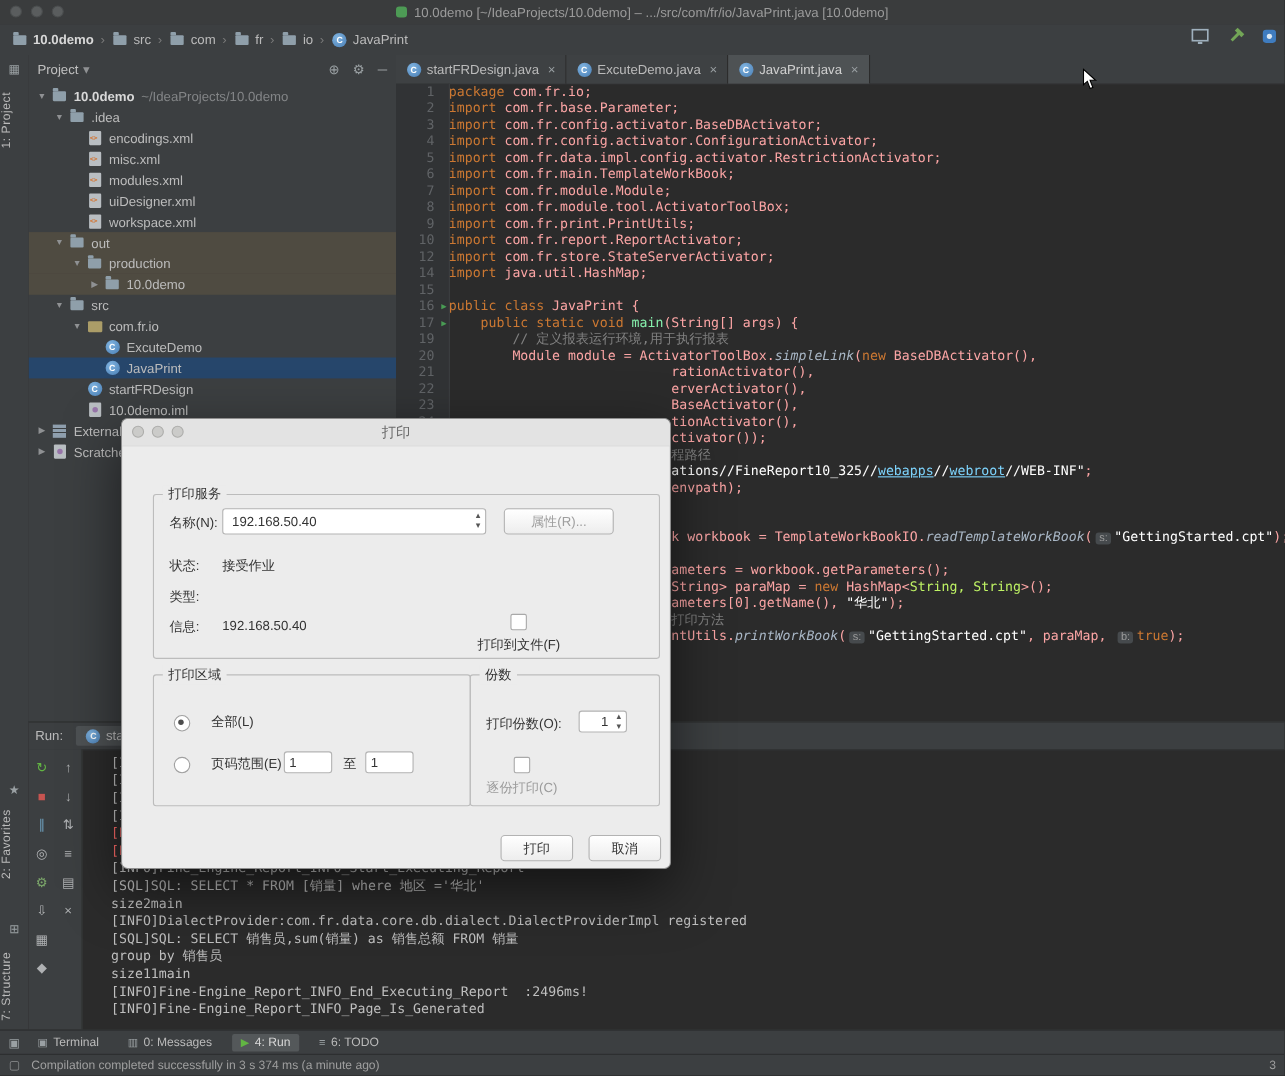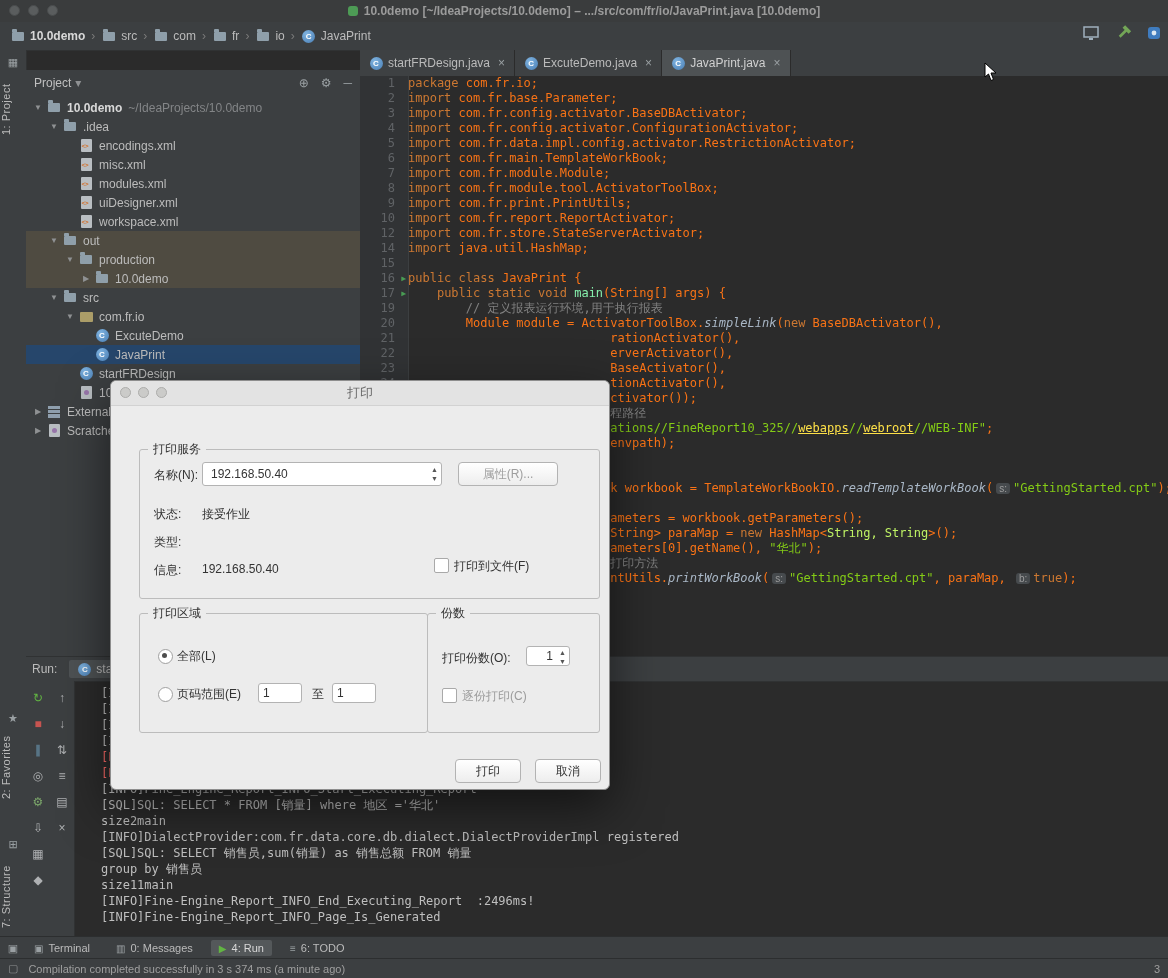--- a/index.html
+++ b/index.html
@@ -1,19 +1,19 @@
 <!DOCTYPE html>
 <html><head>
 <meta charset="utf-8">
 <style>
   html,body{margin:0;padding:0;background:#232323;}
   #app{position:relative;width:1168px;height:978px;background:#2b2b2b;overflow:hidden;
        font-family:"Liberation Sans",sans-serif;font-size:12px;color:#bbbbbb;}
   
-  .titlebar{position:absolute;left:0;top:0;width:1168px;height:22px;background:#3a3c3d;border-bottom:1px solid #2c2e2f;font-weight:bold;}
+  .titlebar{position:absolute;left:0;top:0;width:1168px;height:22px;background:#3a3c3d;border-bottom:1px solid #2c2e2f;}
   .dots{position:absolute;left:9px;top:5px;display:flex;gap:8px;}
   .dot{width:11px;height:11px;border-radius:50%;background:#5a5d5e;border:1px solid #4a4d4e;box-sizing:border-box;}
   .titletext{position:absolute;left:0;right:0;top:0;height:22px;line-height:22px;text-align:center;color:#9b9b9b;font-size:12px;white-space:nowrap;}
   .appdot{display:inline-block;width:10px;height:10px;border-radius:3px;background:#4d9b55;margin-right:6px;vertical-align:-1px;}
   
   .navbar{position:absolute;left:0;top:22px;width:1168px;height:28px;background:#3c3f41;border-bottom:1px solid #303233;}
   .crumbs{position:absolute;left:10px;top:0;height:28px;display:flex;align-items:center;gap:4px;white-space:nowrap;}
   .crumb{display:flex;align-items:center;gap:4px;color:#bbbbbb;}
   .crumb.b{font-weight:bold;color:#d8d8d8;}
   .sep{color:#7a7a7a;padding:0 2px;}
@@ -30,21 +30,21 @@
   .ic-package i{width:13px;height:10px;background:#ab9d68;border-radius:1px;}
   .ic-file i{width:11px;height:13px;background:#b9bec2;border-radius:1px;position:relative;}
   .ic-file i::after{content:"";position:absolute;left:3px;top:4px;width:5px;height:5px;border-radius:50%;background:#9876aa;}
   .ic-lib i{width:12px;height:12px;background:linear-gradient(#8f9fae 0 3px,#3c3f41 3px 4px,#8f9fae 4px 7px,#3c3f41 7px 8px,#8f9fae 8px 12px);}
   
   .stripe{position:absolute;left:0;top:50px;width:26px;height:886px;background:#3c3f41;border-right:1px solid #303233;}
   .stripe .sicon{position:absolute;left:0;width:26px;text-align:center;color:#9aa0a3;font-size:11px;}
   .vlabel{position:absolute;left:0;width:26px;display:flex;justify-content:center;writing-mode:vertical-rl;transform:rotate(180deg);
           font-size:11px;color:#bbbbbb;letter-spacing:.5px;}
   
-  .project-panel{position:absolute;left:26px;top:50px;width:334px;height:606px;background:#3c3f41;border-right:1px solid #282828;overflow:hidden;margin-top:20px;}
+  .project-panel{position:absolute;left:26px;top:50px;width:334px;height:606px;background:#3c3f41;border-right:1px solid #282828;overflow:hidden;}
   .panel-header{height:26px;display:flex;align-items:center;padding:0 8px;color:#c0c0c0;}
   .panel-header .caret{font-style:normal;color:#8f9193;margin-left:4px;}
   .ph-icons{margin-left:auto;display:flex;gap:12px;color:#9aa0a3;font-size:12px;}
   .tree{position:relative;padding-top:2px;}
   .trow{height:19px;display:flex;align-items:center;white-space:nowrap;color:#bcbcbc;}
   .trow .chev{width:12px;font-size:8px;color:#8f9193;text-align:center;flex:none;margin-right:2px;}
   .trow .tlabel.b{font-weight:bold;color:#d8d8d8;}
   .trow .tsub{color:#838587;margin-left:6px;}
   .trow .ic{margin-right:5px;}
   .trow.brown{background:#4f4b41;}
@@ -56,21 +56,21 @@
   .tab.active{background:#4e5254;color:#d0d0d0;}
   .tab .close{color:#9aa0a3;margin-left:3px;font-size:12px;}
   .tab .ic{width:14px;height:14px;}
   .code{position:absolute;left:0;top:26px;right:0;bottom:0;overflow:hidden;
         font-family:"DejaVu Sans Mono",monospace;font-size:12px;line-height:15px;}
   .gutterbg{position:absolute;left:0;top:0;bottom:0;width:48px;background:#313335;border-right:1px solid #3c3f41;}
   .cline{position:relative;height:15px;white-space:pre;}
   .lnum{display:inline-block;width:48px;box-sizing:border-box;padding-right:13px;text-align:right;color:#606366;position:relative;}
   .runmark{position:absolute;right:2px;top:0;color:#499c54;font-size:8px;}
   .ltext{white-space:pre;}
-  .s-kw{color:#cc7832;} .s-pl{color:#f97316;} .s-str{color:#84cc16;} .s-stru{color:#fde047;text-decoration:underline;}
+  .s-kw{color:#cc7832;} .s-pl{color:#fca5a5;} .s-str{color:#ffffff;} .s-stru{color:#7dd3fc;text-decoration:underline;}
   .s-com{color:#808080;} .s-fn{color:#86efac;} .s-it{color:#a9b7c6;font-style:italic;}
   .s-und{color:#bef264;}
   .s-hint{color:#9c9c9c;background:#464a4d;border-radius:3px;padding:0 3px;margin:0 3px;
           font-family:"Liberation Sans",sans-serif;font-size:10px;}
   
   .console{position:absolute;left:26px;top:656px;width:1142px;height:280px;background:#2b2b2b;}
   .console-header{height:24px;background:#3c3f41;border-top:1px solid #303233;border-bottom:1px solid #303233;
                   display:flex;align-items:center;padding-left:6px;}
   .run-tab{margin-left:12px;display:flex;align-items:center;gap:5px;background:#4e5254;padding:2px 9px;border-radius:2px;}
   .run-tab .ic{width:13px;height:13px;}
@@ -112,25 +112,25 @@
   .g-copies{left:316px;top:232px;width:156px;height:118px;}
   .dl{position:absolute;left:14px;}
   .dv{position:absolute;left:62px;}
   .fld{background:#fff;border:1px solid #b3b3b3;border-radius:3px;box-sizing:border-box;}
   .combo{position:absolute;left:62px;top:12px;width:240px;height:24px;line-height:22px;padding-left:8px;}
   .spin{position:absolute;right:3px;top:2px;display:flex;flex-direction:column;align-items:center;line-height:9px;font-size:7px;color:#555;}
   .btn{background:linear-gradient(#ffffff,#ededed);border:1px solid #b3b3b3;border-radius:4px;text-align:center;box-sizing:border-box;}
   .b-props{position:absolute;left:318px;top:12px;width:100px;height:24px;line-height:22px;color:#9e9e9e;}
   .b-print{position:absolute;left:344px;top:378px;width:66px;height:24px;line-height:22px;}
   .b-cancel{position:absolute;left:424px;top:378px;width:66px;height:24px;line-height:22px;}
-  .cb{position:absolute;display:flex;gap:5px;}
+  .cb{position:absolute;display:flex;align-items:center;gap:5px;flex-direction:column;}
   .cb .box{width:13px;height:13px;background:#fff;border:1px solid #a9a9a9;border-radius:2px;flex:none;}
   .cb-file{left:294px;top:108px;}
   .cb-collate{left:14px;top:74px;color:#9b9b9b;}
-  .radio{position:absolute;display:flex;align-items:center;gap:4px;}
+  .radio{position:absolute;display:flex;align-items:flex-end;gap:19px;}
   .radio .cir{width:13px;height:13px;border-radius:50%;background:#fff;border:1px solid #a0a0a0;position:relative;flex:none;}
   .radio.on .cir::after{content:"";position:absolute;left:3px;top:3px;width:5px;height:5px;border-radius:50%;background:#4d4d4d;}
   .r-all{left:18px;top:34px;}
   .r-range{left:18px;top:72px;}
   .pr-f1{position:absolute;left:118px;top:69px;width:44px;height:20px;padding-left:4px;line-height:18px;}
   .pr-to{position:absolute;left:172px;top:72px;}
   .pr-f2{position:absolute;left:192px;top:69px;width:44px;height:20px;padding-left:4px;line-height:18px;}
   .cp-lbl{position:absolute;left:14px;top:36px;}
   .cp-wrap{position:absolute;left:98px;top:32px;width:44px;height:20px;line-height:18px;text-align:right;padding-right:16px;}
   

